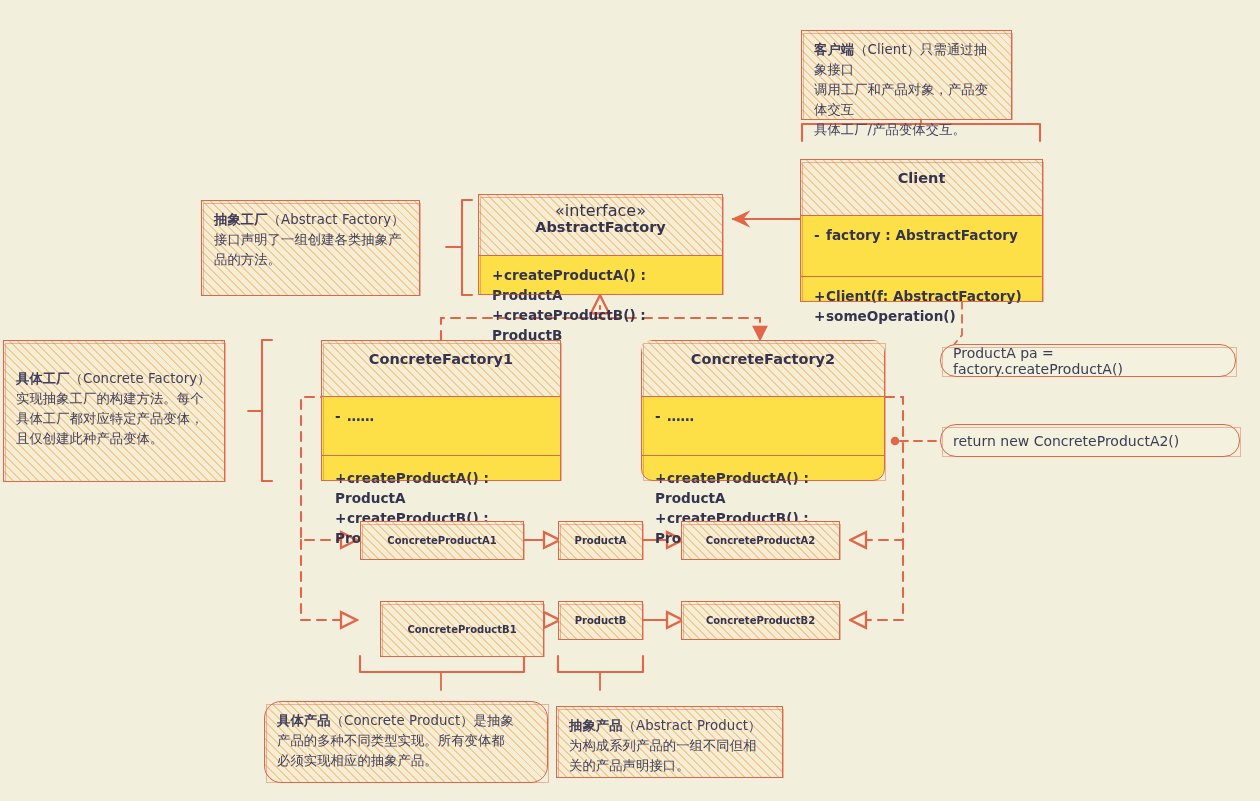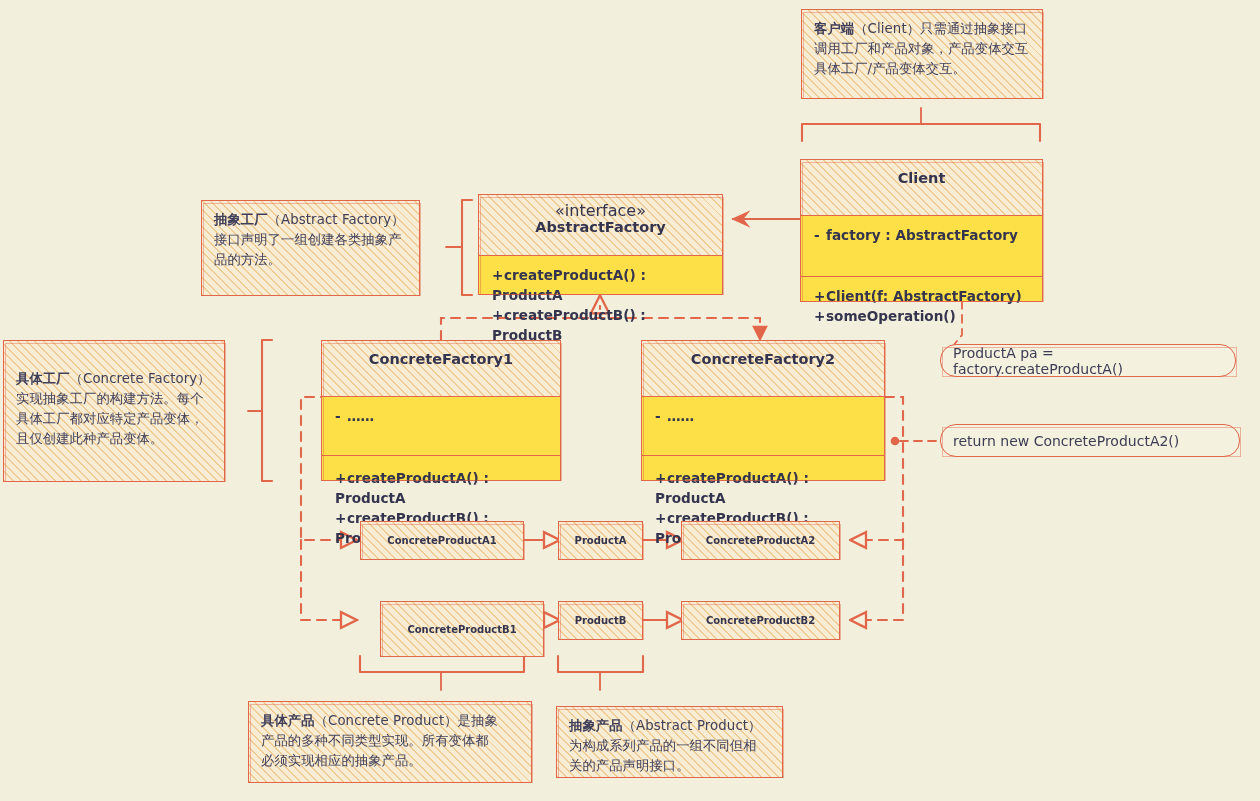--- a/index.html
+++ b/index.html
@@ -156,21 +156,21 @@
       <path d="M955,292 L952,284" stroke-dasharray="8 6" stroke-width="1.8"></path>
 
       <path d="M936,441 L895,441" stroke-dasharray="8 6" stroke-width="1.8" marker-end="url(#dot)"></path>
     </g>
 
     <g fill="#e2664a">
       <path d="M950,277 L960,288 L952,287 L951,293 z"></path>
     </g>
   </svg>
 
-  <div class="box hatch note sketch" style="left:801px; top:9px; width:242px; height:90px;">
+  <div class="box hatch note sketch" style="left:801px; top:30px; width:211px; height:90px;">
     <div>
       <b>客户端</b><span>（Client）只需通过抽象接口</span>
     </div>
     <div>调用工厂和产品对象，产品变体交互</div>
     <div>具体工厂/产品变体交互。</div>
   </div>
 
   <div class="box hatch note sketch" style="left:201px; top:200px; width:219px; height:96px;">
     <div>
       <b>抽象工厂</b><span>（Abstract Factory）</span>
@@ -181,21 +181,21 @@
 
   <div class="box hatch note sketch" style="left:3px; top:340px; width:222px; height:142px; padding-top:28px;">
     <div>
       <b>具体工厂</b><span>（Concrete Factory）</span>
     </div>
     <div>实现抽象工厂的构建方法。每个</div>
     <div>具体工厂都对应特定产品变体，</div>
     <div>且仅创建此种产品变体。</div>
   </div>
 
-  <div class="box hatch note sketch" style="left:248px; top:701px; width:284px; height:82px;">
+  <div class="box hatch note sketch" style="left:264px; top:701px; width:284px; height:82px;border-radius:17px;">
     <div>
       <b>具体产品</b><span>（Concrete Product）是抽象</span>
     </div>
     <div>产品的多种不同类型实现。所有变体都</div>
     <div>必须实现相应的抽象产品。</div>
   </div>
 
   <div class="box hatch note sketch" style="left:556px; top:706px; width:227px; height:72px;">
     <div>
       <b>抽象产品</b><span>（Abstract Product）</span>
@@ -250,21 +250,21 @@
     <div class="cls-sec" style="padding-top:12px;">
       <div>
         <span class="vis">+</span><span>createProductA() : ProductA</span>
       </div>
       <div>
         <span class="vis">+</span><span>createProductB() : ProductB</span>
       </div>
     </div>
   </div>
 
-  <div class="box cls sketch" style="left:641px; top:340px; width:244px; height:141px;">
+  <div class="box cls sketch" style="left:641px; top:340px; width:244px; height:141px;border-radius:12px;">
     <div class="cls-head hatch" style="height:38px; padding-top:10px;">
       <span>ConcreteFactory2</span>
     </div>
     <div class="cls-sec divider" style="height:40px;">
       <div>
         <span class="vis">-</span><span>……</span>
       </div>
     </div>
     <div class="cls-sec" style="padding-top:12px;">
       <div>

